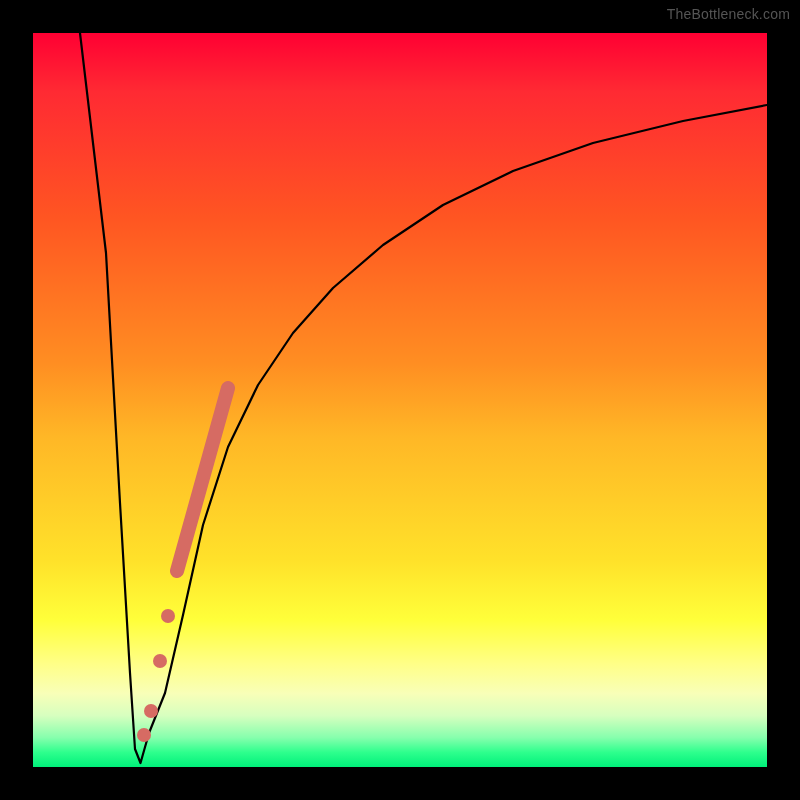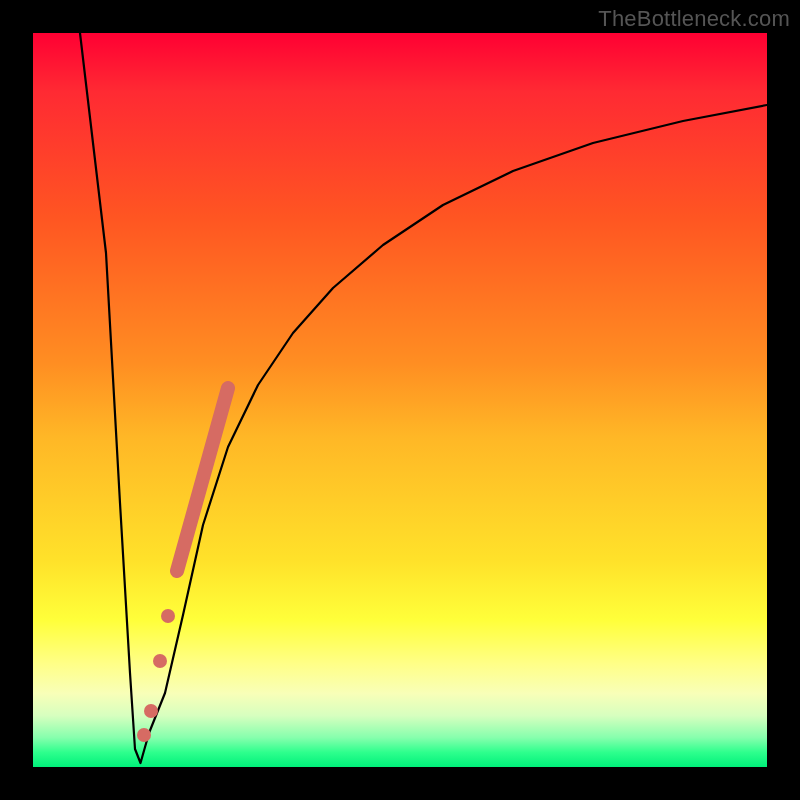--- a/index.html
+++ b/index.html
@@ -39,21 +39,21 @@
       #86ffad 96%,
       #2eff8d 98%,
       #00f07a 100%
     );
   }
   .watermark {
     position: absolute;
     top: 6px;
     right: 10px;
     color: #555;
-    font-size: 22px;
+    font-size: 14px;
     font-weight: 500;
     letter-spacing: 0.2px;
     user-select: none;
   }
   svg.curve {
     position: absolute;
     left: 0; top: 0;
     width: 734px;
     height: 734px;
   }

